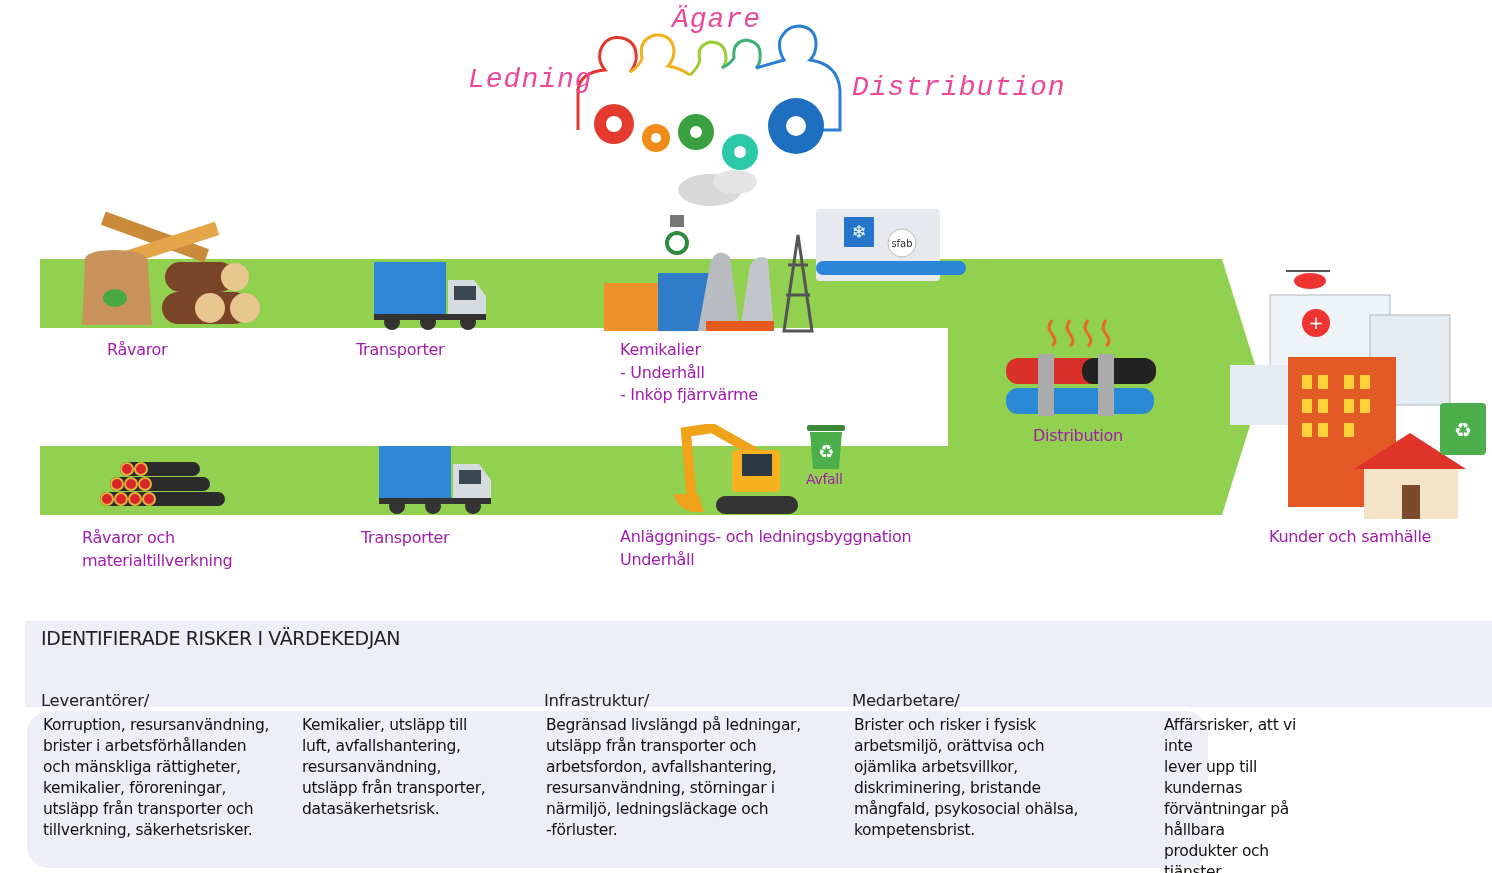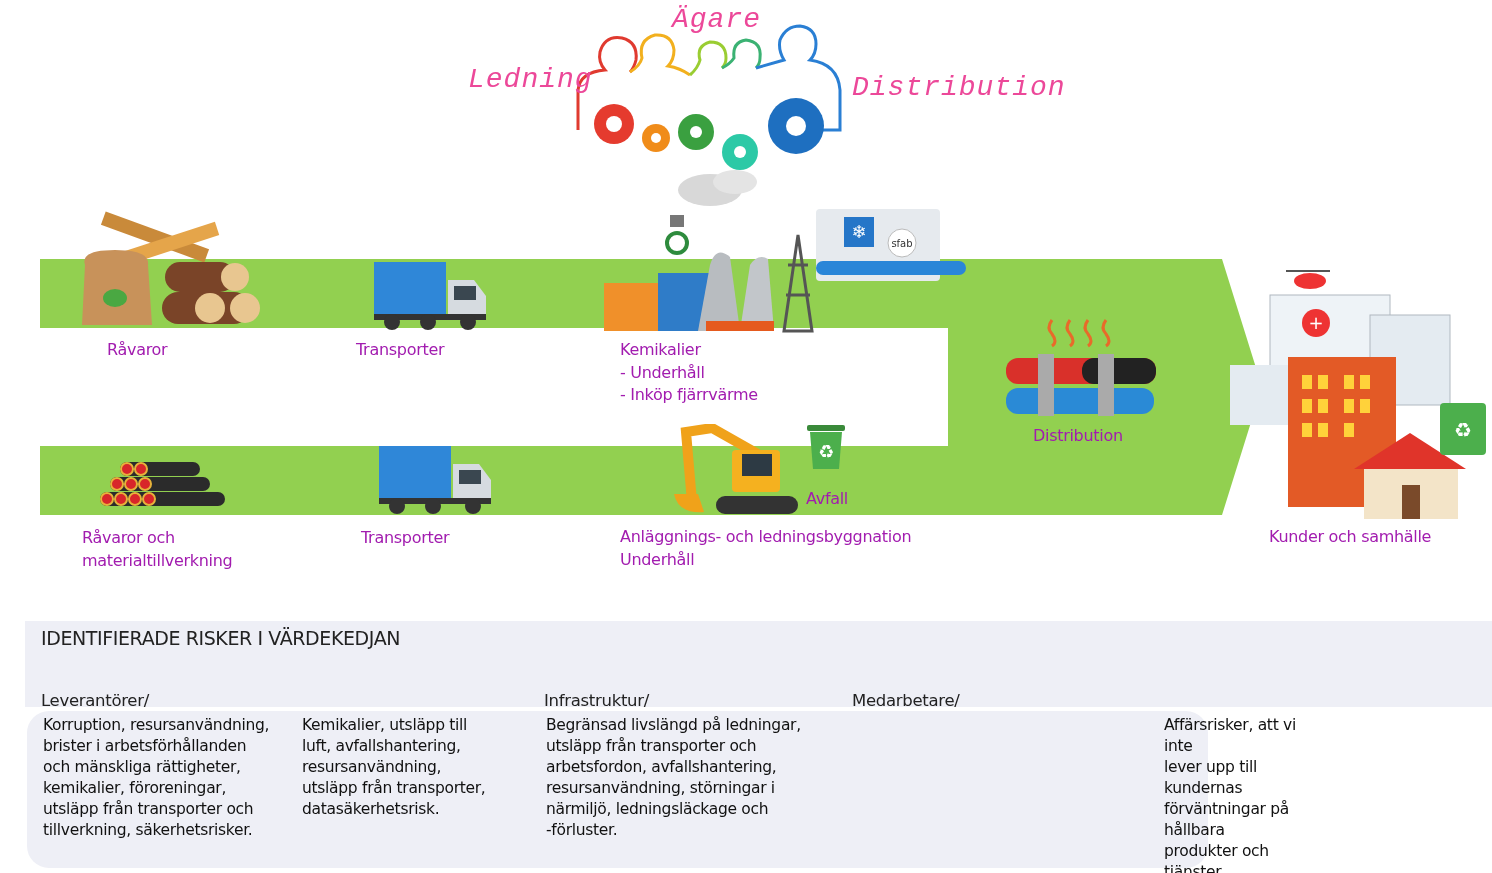--- a/index.html
+++ b/index.html
@@ -120,21 +120,21 @@
   <rect x="64" y="26" width="48" height="42" rx="4" fill="#f5b11f"></rect>
   <rect x="74" y="30" width="30" height="22" fill="#2d3a44"></rect>
   <rect x="48" y="72" width="82" height="18" rx="9" fill="#333"></rect>
 </svg>
 
 <svg class="abs" style="left:805px;top:423px" width="42" height="48">
   <rect x="2" y="2" width="38" height="6" rx="2" fill="#3a8a3a"></rect>
   <path d="M5,9 L37,9 L34,46 L8,46 Z" fill="#4caf4c"></path>
   <text x="21" y="35" font-size="18" text-anchor="middle" fill="#fff">♻</text>
 </svg>
-<div class="lbl" style="left:806px;top:488px;font-size:16px">Avfall</div>
+<div class="lbl" style="left:806px;top:468px;font-size:14px">Avfall</div>
 
 <svg class="abs" style="left:100px;top:460px" width="130" height="50">
   <g fill="#2b2b2b">
     <rect x="20" y="2" width="80" height="14" rx="7"></rect>
     <rect x="10" y="17" width="100" height="14" rx="7"></rect>
     <rect x="0" y="32" width="125" height="14" rx="7"></rect>
   </g>
   <g fill="#d8262a" stroke="#e6b23a" stroke-width="2">
     <circle cx="27" cy="9" r="6"></circle>
       <circle cx="41" cy="9" r="6"></circle>
@@ -225,20 +225,26 @@
 luft, avfallshantering,
 resursanvändning,
 utsläpp från transporter,
 datasäkerhetsrisk.</div>
     <div class="td" style="left:519px;top:4px">Begränsad livslängd på ledningar,
 utsläpp från transporter och
 arbetsfordon, avfallshantering,
 resursanvändning, störningar i
 närmiljö, ledningsläckage och
 -förluster.</div>
+    <div class="td" style="left:827px;top:4px">Brister och risker i fysisk
+arbetsmiljö, orättvisa och
+ojämlika arbetsvillkor,
+diskriminering, bristande
+mångfald, psykosocial ohälsa,
+kompetensbrist.</div>
     <div class="td" style="left:1137px;top:4px">Affärsrisker, att vi inte
 lever upp till kundernas
 förväntningar på hållbara
 produkter och tjänster,
 svag konkurrenskraft,
 störningar i leveransen,
 datasäkerhetsrisk.</div>
   </div>
 </div>
 

